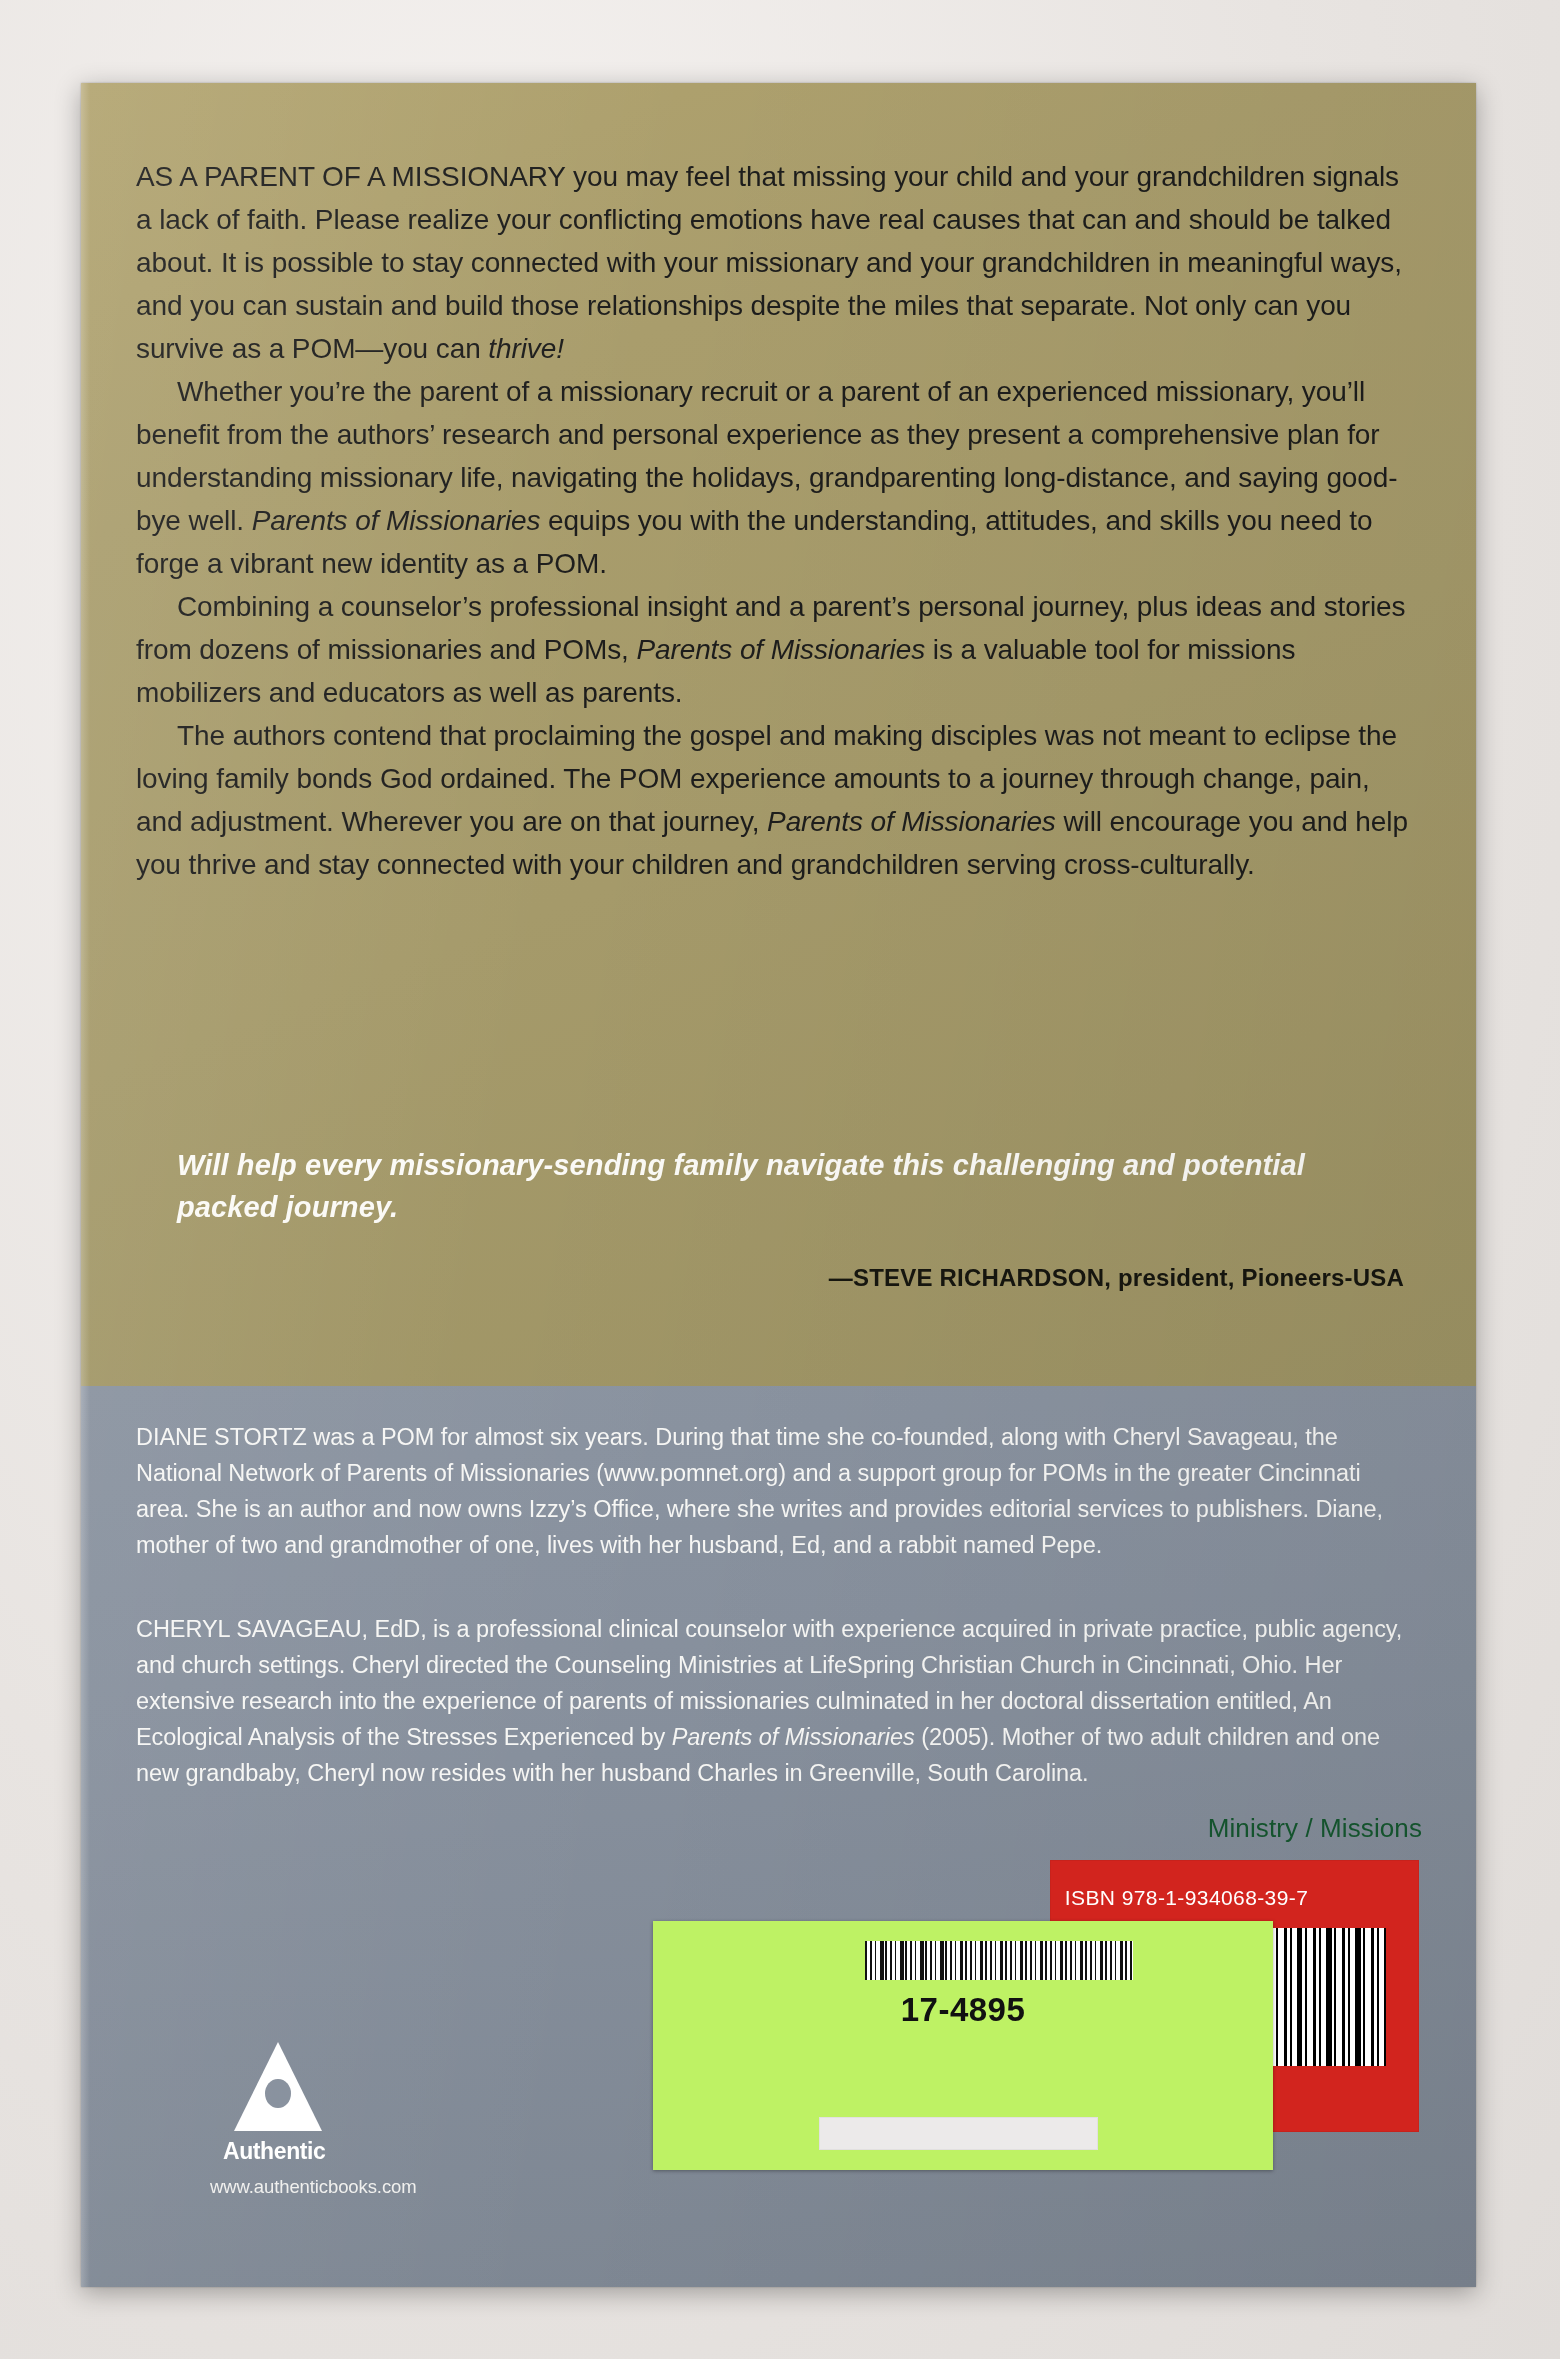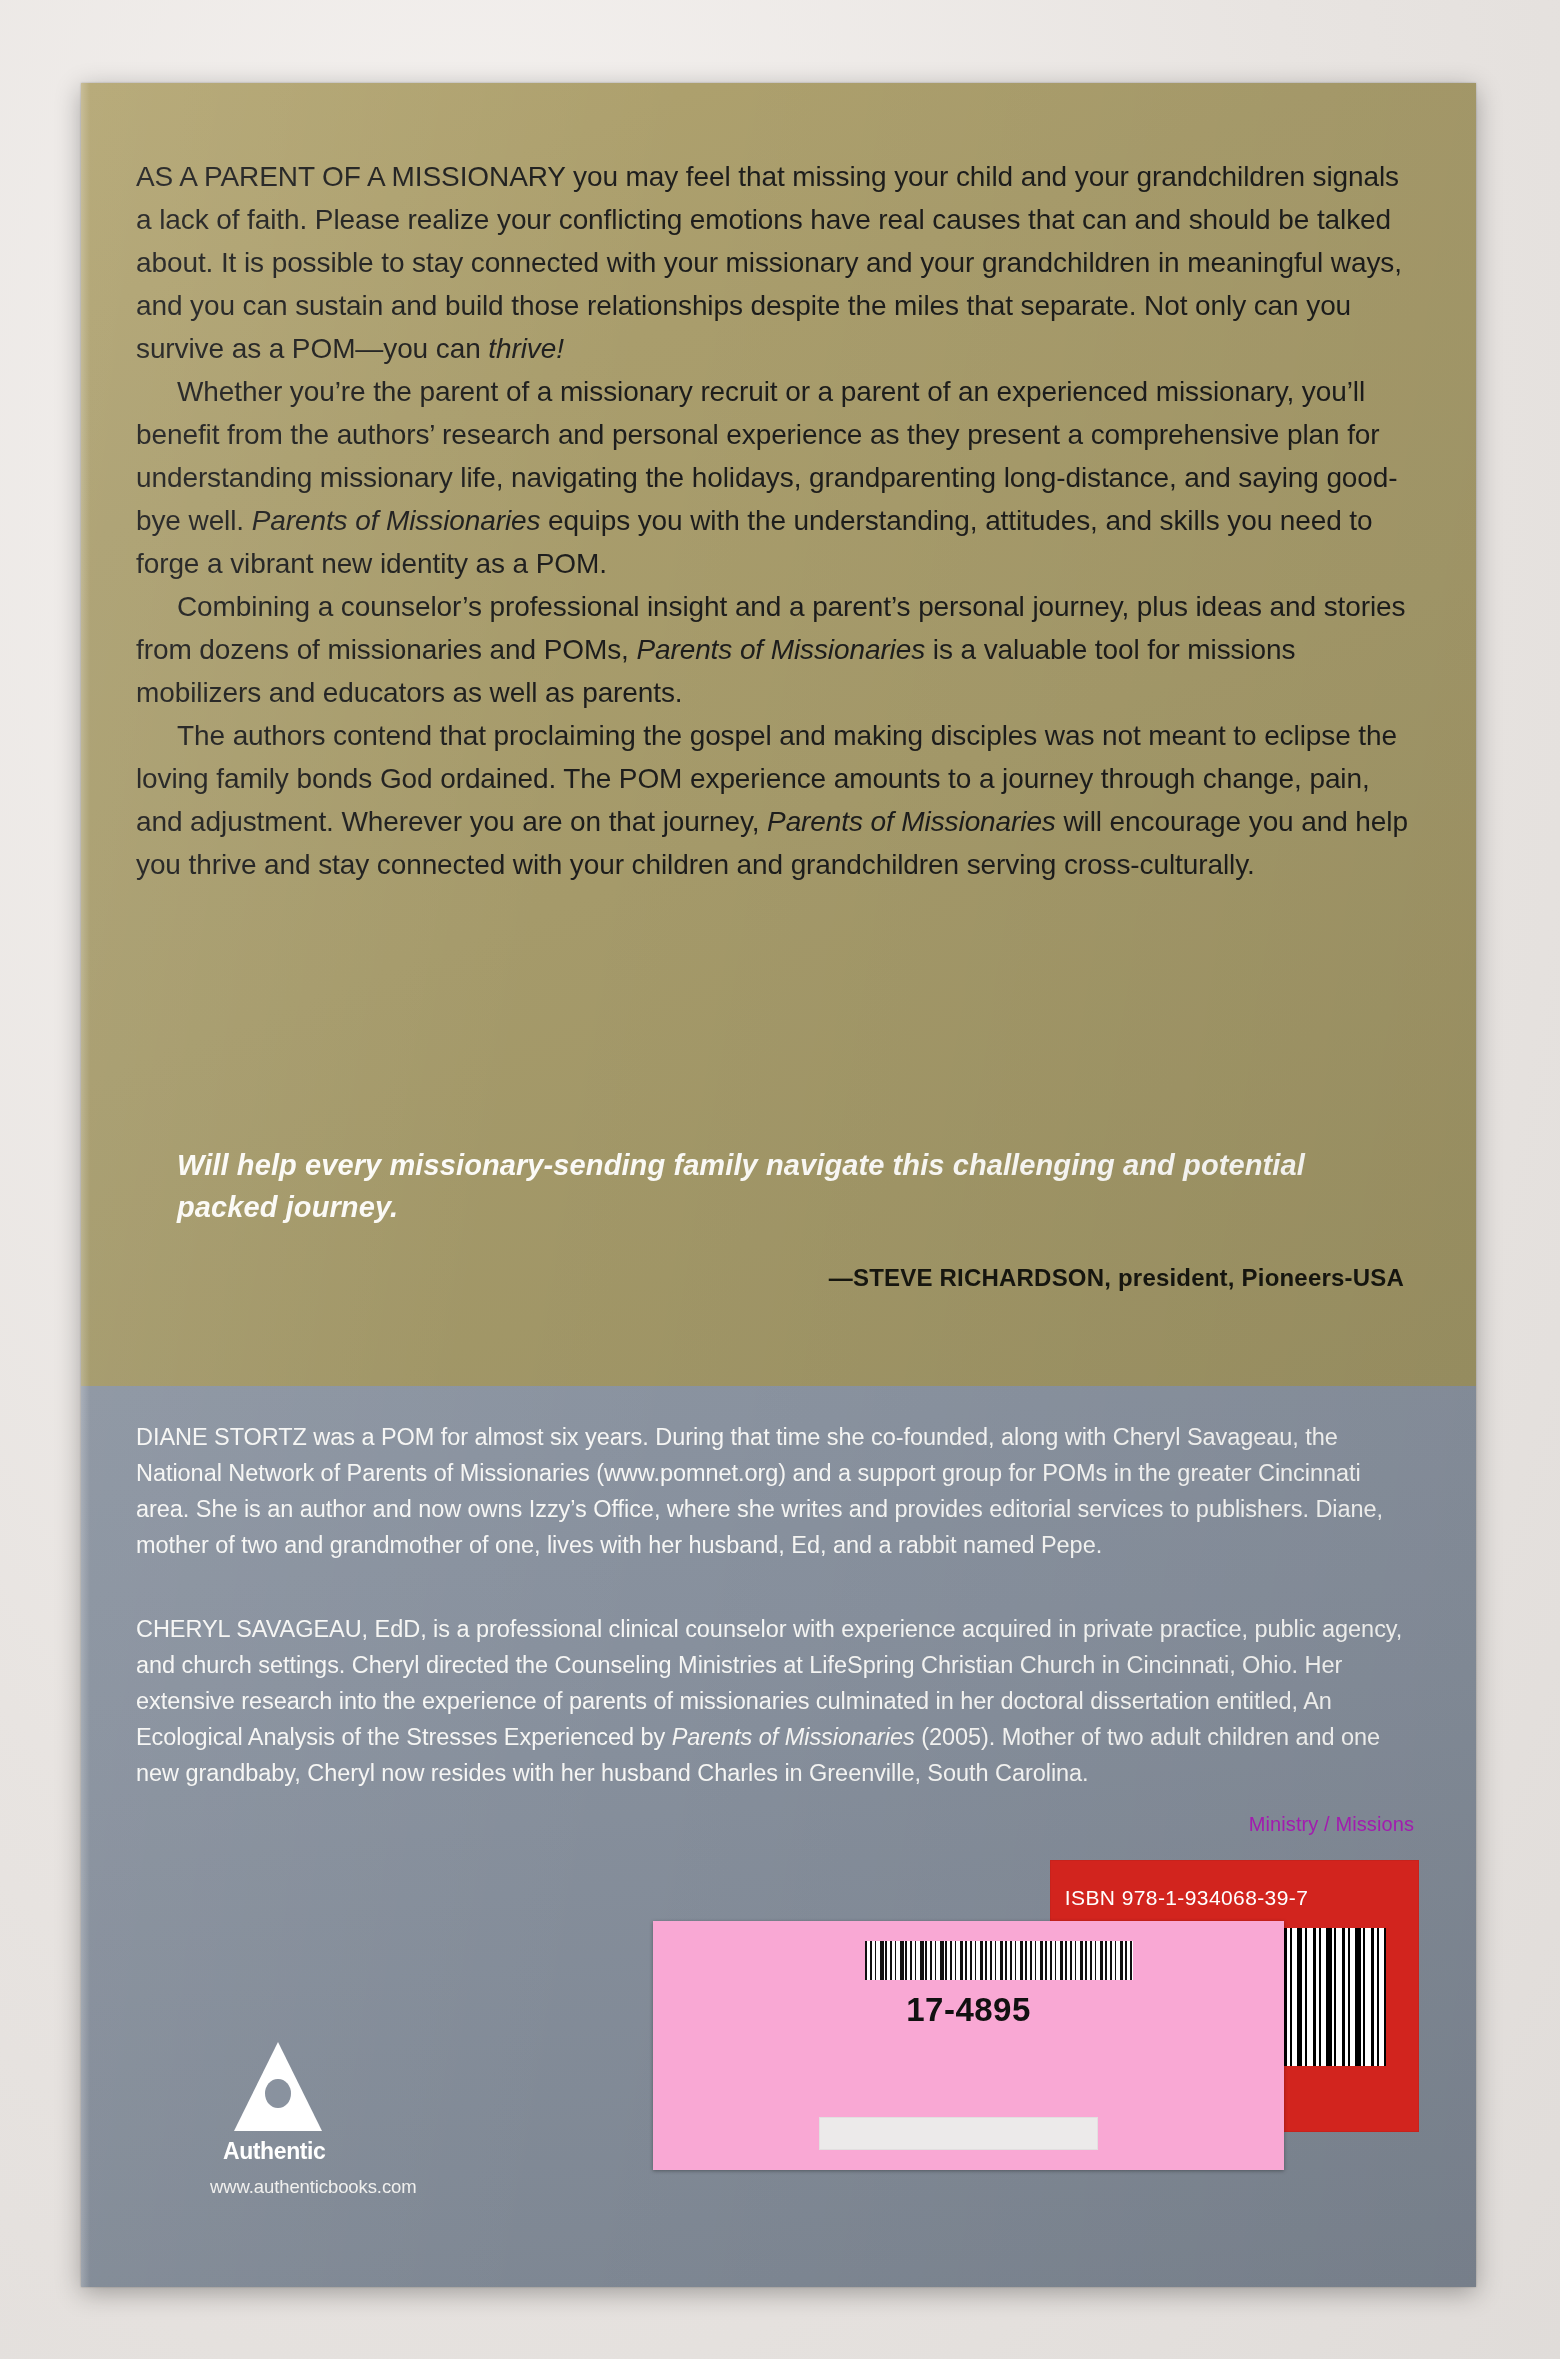--- a/index.html
+++ b/index.html
@@ -114,24 +114,24 @@
     font-size: 23.5px;
     line-height: 36px;
     letter-spacing: -0.05px;
   }
   .bio i { font-style: italic; }
   #bio1 { top: 33px; }
   #bio2 { top: 225px; }
 
   #category {
     position: absolute;
-    right: 62px;
+    right: 54px;
     top: 1730px;
-    color: #a21caf;
-    font-size: 20px;
+    color: #14532d;
+    font-size: 26px;
     letter-spacing: 0.1px;
   }
 
   
   #isbn-block {
     position: absolute;
     left: 969px;
     top: 1777px;
     width: 369px;
     height: 272px;
@@ -169,23 +169,22 @@
     font-size: 20px;
   }
 
   
   #sticker {
     position: absolute;
     left: 572px;
     top: 1838px;
     width: 620px;
     height: 249px;
-    background: #f9a8d4;
+    background: #bef264;
     box-shadow: 0 0.9px 3.7px rgba(0,0,0,0.35);
-    padding-left: 11px;
   }
   #sticker-barcode {
     position: absolute;
     left: 212px;
     top: 20px;
     width: 268px;
     height: 39px;
     background-image: repeating-linear-gradient(to right,
       #111 0 1.8px, #fff 1.8px 4.6px, #111 4.6px 7.4px, #fff 7.4px 10px,
       #111 10px 11px, #fff 11px 14.8px, #111 14.8px 18.5px, #fff 18.5px 20px);

